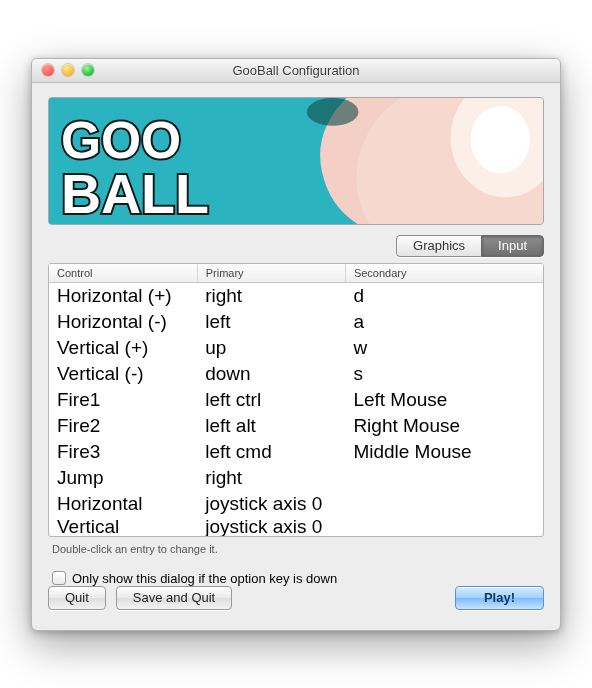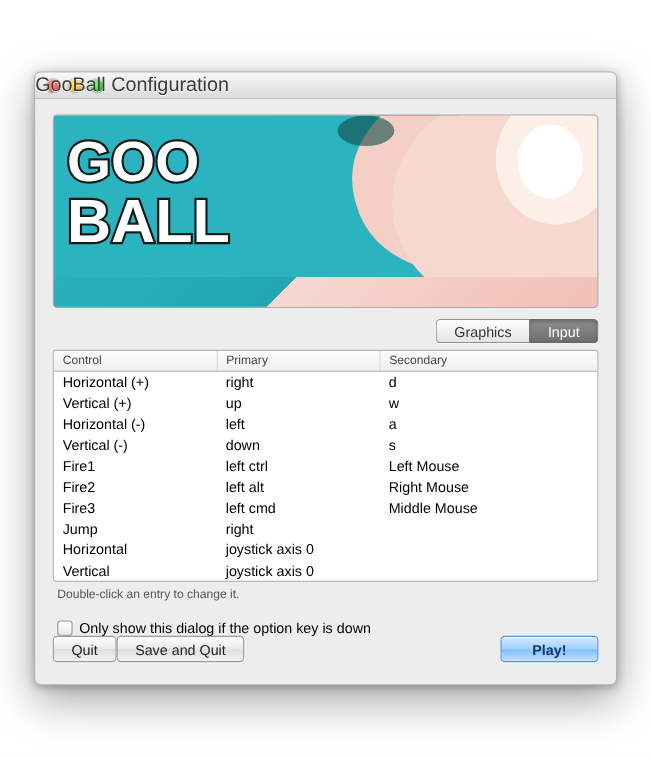--- a/index.html
+++ b/index.html
@@ -31,28 +31,28 @@
     display: flex; gap: 8px; padding-left: 10px;
   }
   .tl {
     width: 12px; height: 12px; border-radius: 50%;
     box-shadow: inset 0 1px 0 rgba(255,255,255,0.5), 0 0 0 1px rgba(0,0,0,0.15);
   }
   .tl.close { background: radial-gradient(circle at 40% 35%, #ff9a90, #ff5f57 60%, #e33e35); }
   .tl.min   { background: radial-gradient(circle at 40% 35%, #ffe39a, #ffbd2e 60%, #e1a325); }
   .tl.zoom  { background: radial-gradient(circle at 40% 35%, #a8efa0, #28c940 60%, #1fa533); }
   .title {
-    position: absolute; left:0; right:0; 
-    font-size: 18px; color: #3a3a3a;
+    position: absolute; left:0; right:0; text-align:center;
+    font-size: 13px; color: #3a3a3a;
     text-shadow: 0 1px 0 #fff;
     pointer-events: none;
   }
   .content { padding: 14px 16px 20px; }
   .banner {
-    height: 176px;
+    height: 128px;
     border: 1px solid #a8a8a8;
     border-radius: 4px;
     background: linear-gradient(135deg, #2fb6c2 0%, #22a6b3 55%, #f7d7d2 55%, #f0bfb5 100%);
     position: relative; overflow: hidden;
   }
   .banner svg { position:absolute; inset:0; }
   .tabs {
     display:flex; justify-content:flex-end; margin-top: 10px;
   }
   .seg {
@@ -92,21 +92,21 @@
     color: #444;
     background: linear-gradient(#fdfdfd, #efefef);
     border-bottom: 1px solid #c7c7c7;
     border-right: 1px solid #d6d6d6;
     padding: 3px 8px;
     height: 18px;
   }
   thead th:last-child { border-right: none; }
   tbody td {
     padding: 2px 8px;
-    font-size: 13px;
+    font-size: 19px;
     height: 19px;
     white-space: nowrap;
     overflow: hidden;
   }
   tbody tr:last-child td { padding-bottom: 0; line-height: 12px; }
   .hint {
     font-size: 11px; color: #555;
     padding: 6px 4px 2px;
   }
   .checkbox-row {
@@ -114,21 +114,21 @@
     margin-top: 14px; padding-left: 4px;
   }
   .checkbox-row input[type=checkbox]{
     width:14px; height:14px;
     appearance:none;
     border:1px solid #999; border-radius:3px;
     background: linear-gradient(#fff,#eaeaea);
     box-shadow: inset 0 1px 0 #fff;
   }
   .button-row {
-    display:flex; align-items:center; 
+    display:flex; align-items:center; gap:10px;
     margin-top: 0;
   }
   .btn {
     font: inherit;
     height: 24px;
     padding: 0 16px;
     border: 1px solid #9a9a9a;
     border-radius: 4px;
     background: linear-gradient(#ffffff, #e9e9e9 50%, #dedede 51%, #f2f2f2);
     color: #222;
@@ -195,28 +195,28 @@
             <th>Secondary</th>
           </tr>
         </thead>
         <tbody id="rows">
             <tr>
               <td>Horizontal (+)</td>
               <td>right</td>
               <td>d</td>
             </tr>
             <tr>
+              <td>Horizontal (-)</td>
+              <td>left</td>
+              <td>a</td>
+            </tr>
+            <tr>
               <td>Vertical (+)</td>
               <td>up</td>
               <td>w</td>
-            </tr>
-            <tr>
-              <td>Horizontal (-)</td>
-              <td>left</td>
-              <td>a</td>
             </tr>
             <tr>
               <td>Vertical (-)</td>
               <td>down</td>
               <td>s</td>
             </tr>
             <tr>
               <td>Fire1</td>
               <td>left ctrl</td>
               <td>Left Mouse</td>

